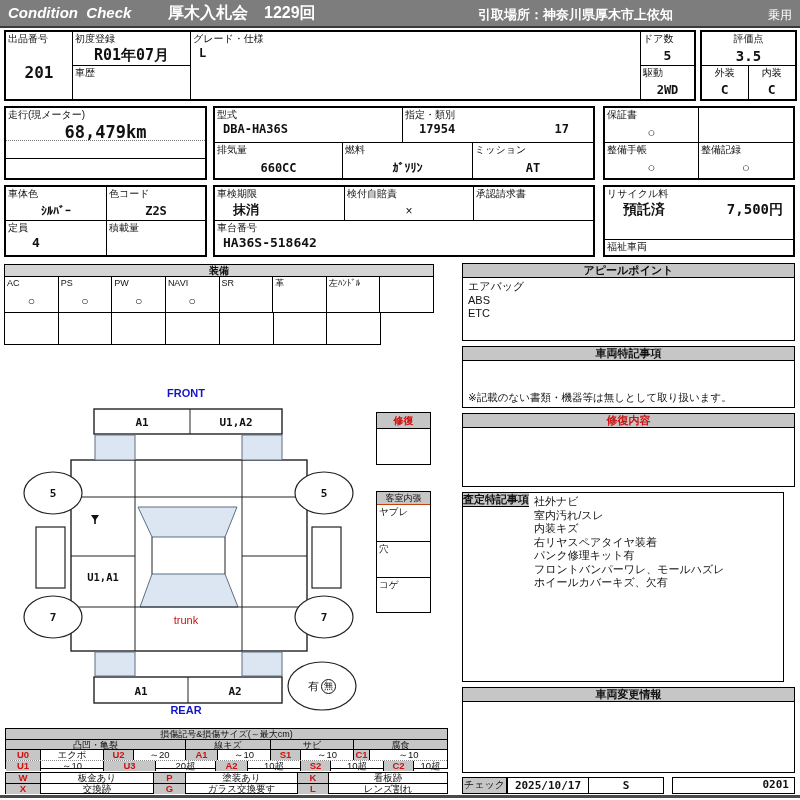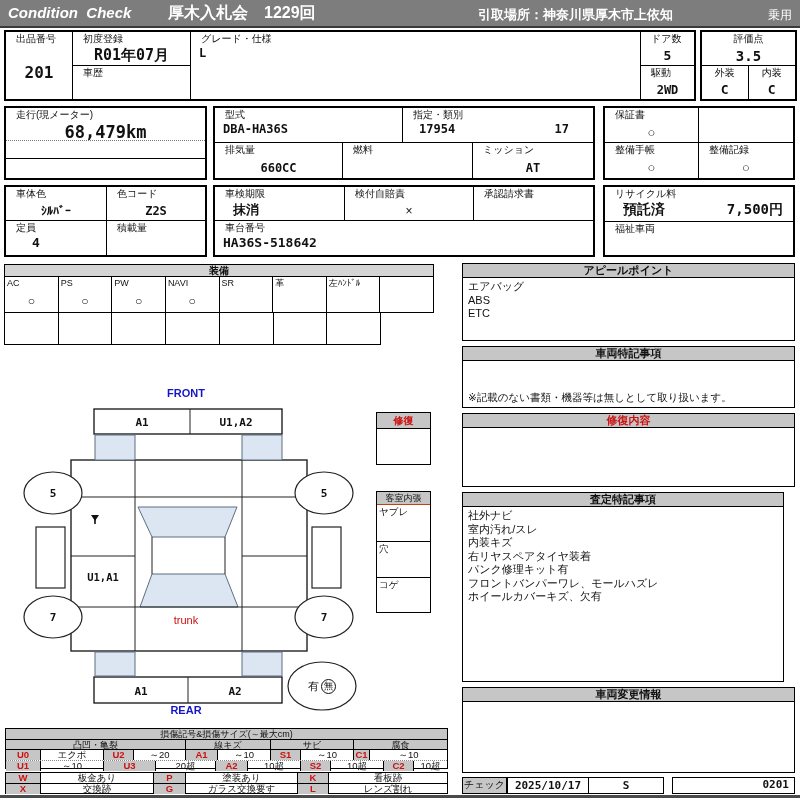--- a/index.html
+++ b/index.html
@@ -12,21 +12,21 @@
   .brand{position:absolute;left:8px;top:4px;font-style:italic;font-weight:bold;font-size:15px;white-space:pre;}
   .auction{position:absolute;left:168px;top:3px;font-weight:bold;font-size:16px;}
   .pickup{position:absolute;left:478px;top:6px;font-weight:bold;font-size:13px;}
   .category{position:absolute;right:8px;top:7px;font-size:12px;}
   
   .box2{border:2px solid #000;background:#fff;}
   .b1{border:1px solid #000;background:#fff;}
   .br{border-right:1px solid #000;}
   .bb{border-bottom:1px solid #000;}
   .cell{position:relative;display:flex;flex-direction:column;}
-  .lbl{font-size:10px;line-height:12px;padding:1px 10px;white-space:nowrap;}
+  .lbl{font-size:10px;line-height:12px;padding:1px 2px;white-space:nowrap;}
   .val{font-family:"DejaVu Sans Mono","Liberation Mono",monospace;font-weight:bold;font-size:13px;}
   .cen{display:flex;align-items:center;justify-content:center;flex:1;}
   .sec-head{height:14px;background:#c6c6c6;border-bottom:1px solid #000;font-size:11px;line-height:13px;text-align:center;font-weight:bold;}
   .sec-body{padding:2px 5px;font-size:11px;line-height:13.5px;flex:1;display:flex;flex-direction:column;}
   .red{color:#cc1111;}
   .blue{color:#1515c8;}
   .eq-lbl{font-size:9px;line-height:10px;padding:1px 2px;white-space:nowrap;overflow:hidden;}
   .eq-val{flex:1;display:flex;align-items:center;justify-content:center;font-size:12px;}
   .gcell{background:#c6c6c6;text-align:center;font-size:9px;line-height:10px;}
   .code{background:#c6c6c6;color:#cc1111;font-weight:bold;text-align:left;}
@@ -118,20 +118,21 @@
         </div>
       </div>
     </div>
     <div style="flex:1;display:flex">
       <div class="cell br" style="width:128px">
         <div class="lbl">排気量</div>
         <div class="val cen" style="font-size:12px">660CC</div>
       </div>
       <div class="cell br" style="width:130px">
         <div class="lbl">燃料</div>
+        <div class="val cen" style="font-size:12px">ｶﾞｿﾘﾝ</div>
       </div>
       <div class="cell" style="flex:1">
         <div class="lbl">ミッション</div>
         <div class="val cen" style="font-size:12px">AT</div>
       </div>
     </div>
   </div>
 
   <div class="abs box2" style="left:603px;top:106px;width:192px;height:74px;display:flex;flex-direction:column">
     <div class="bb" style="height:35px;display:flex">
@@ -191,21 +192,21 @@
     </div>
     <div style="flex:1;display:flex">
       <div class="cell" style="flex:1">
         <div class="lbl">車台番号</div>
         <div class="val" style="font-size:13px;padding-left:8px">HA36S-518642</div>
       </div>
     </div>
   </div>
 
   <div class="abs box2" style="left:603px;top:185px;width:192px;height:72px;display:flex;flex-direction:column">
-    <div class="cell bb" style="height:35px">
+    <div class="cell bb" style="height:53px">
       <div class="lbl">リサイクル料</div>
       <div style="display:flex;justify-content:space-between;padding:0 10px 0 18px">
         <span class="val" style="font-size:14px">預託済</span>
         <span class="val" style="font-size:14px">7,500円</span>
       </div>
     </div>
     <div class="cell" style="flex:1">
       <div class="lbl">福祉車両</div>
     </div>
   </div>
@@ -269,21 +270,21 @@
     <div class="sec-body" style="justify-content:flex-end;font-size:10.5px;padding-bottom:3px">
       <div>※記載のない書類・機器等は無しとして取り扱います。</div>
     </div>
   </div>
 
   <div class="abs b1" style="left:462px;top:413px;width:333px;height:74px;display:flex;flex-direction:column">
     <div class="sec-head red">修復内容</div>
     <div class="sec-body"></div>
   </div>
 
-  <div class="abs b1" style="left:462px;top:492px;width:322px;height:190px;display:flex;flex-direction:column">
+  <div class="abs b1" style="left:462px;top:492px;width:322px;height:190px;display:flex;flex-direction:row">
     <div class="sec-head">査定特記事項</div>
     <div class="sec-body">
       <div>社外ナビ</div>
       <div>室内汚れ/スレ</div>
       <div>内装キズ</div>
       <div>右リヤスペアタイヤ装着</div>
       <div>パンク修理キット有</div>
       <div>フロントバンパーワレ、モールハズレ</div>
       <div>ホイールカバーキズ、欠有</div>
     </div>

